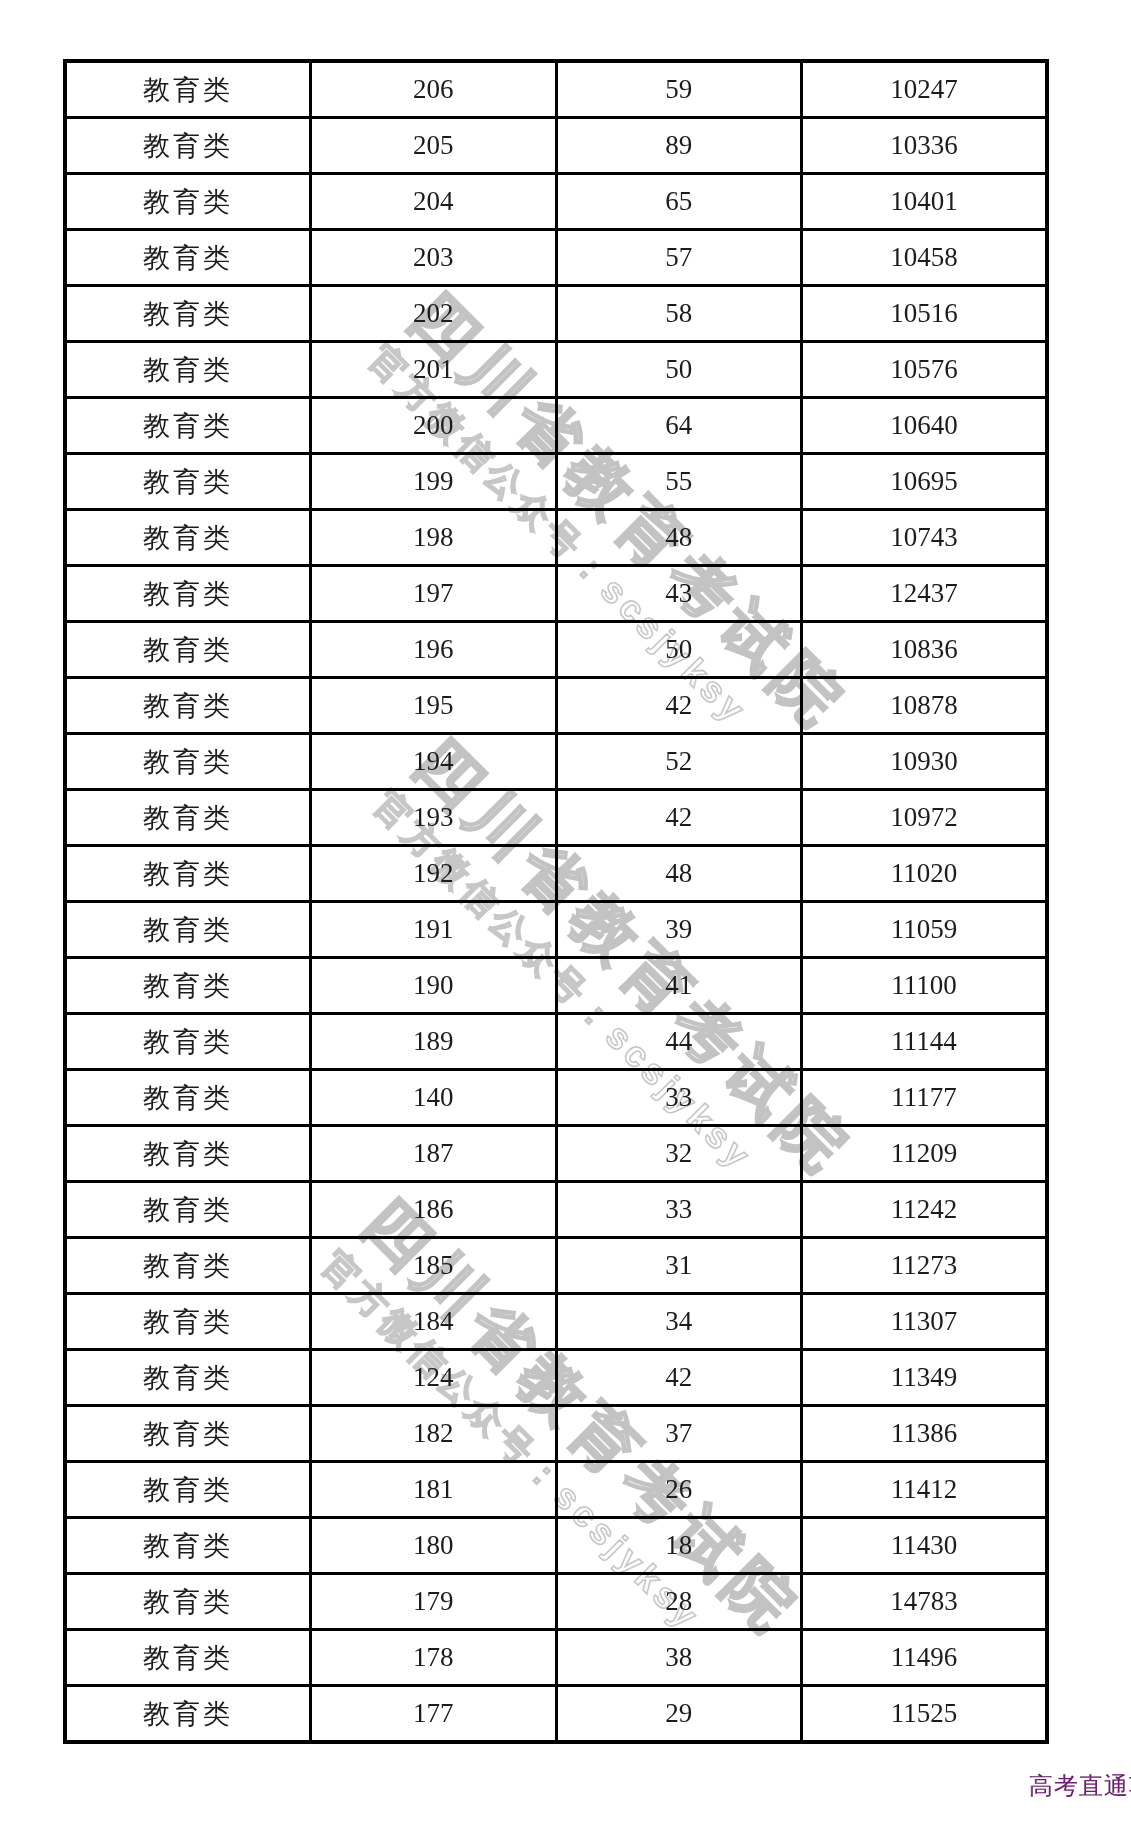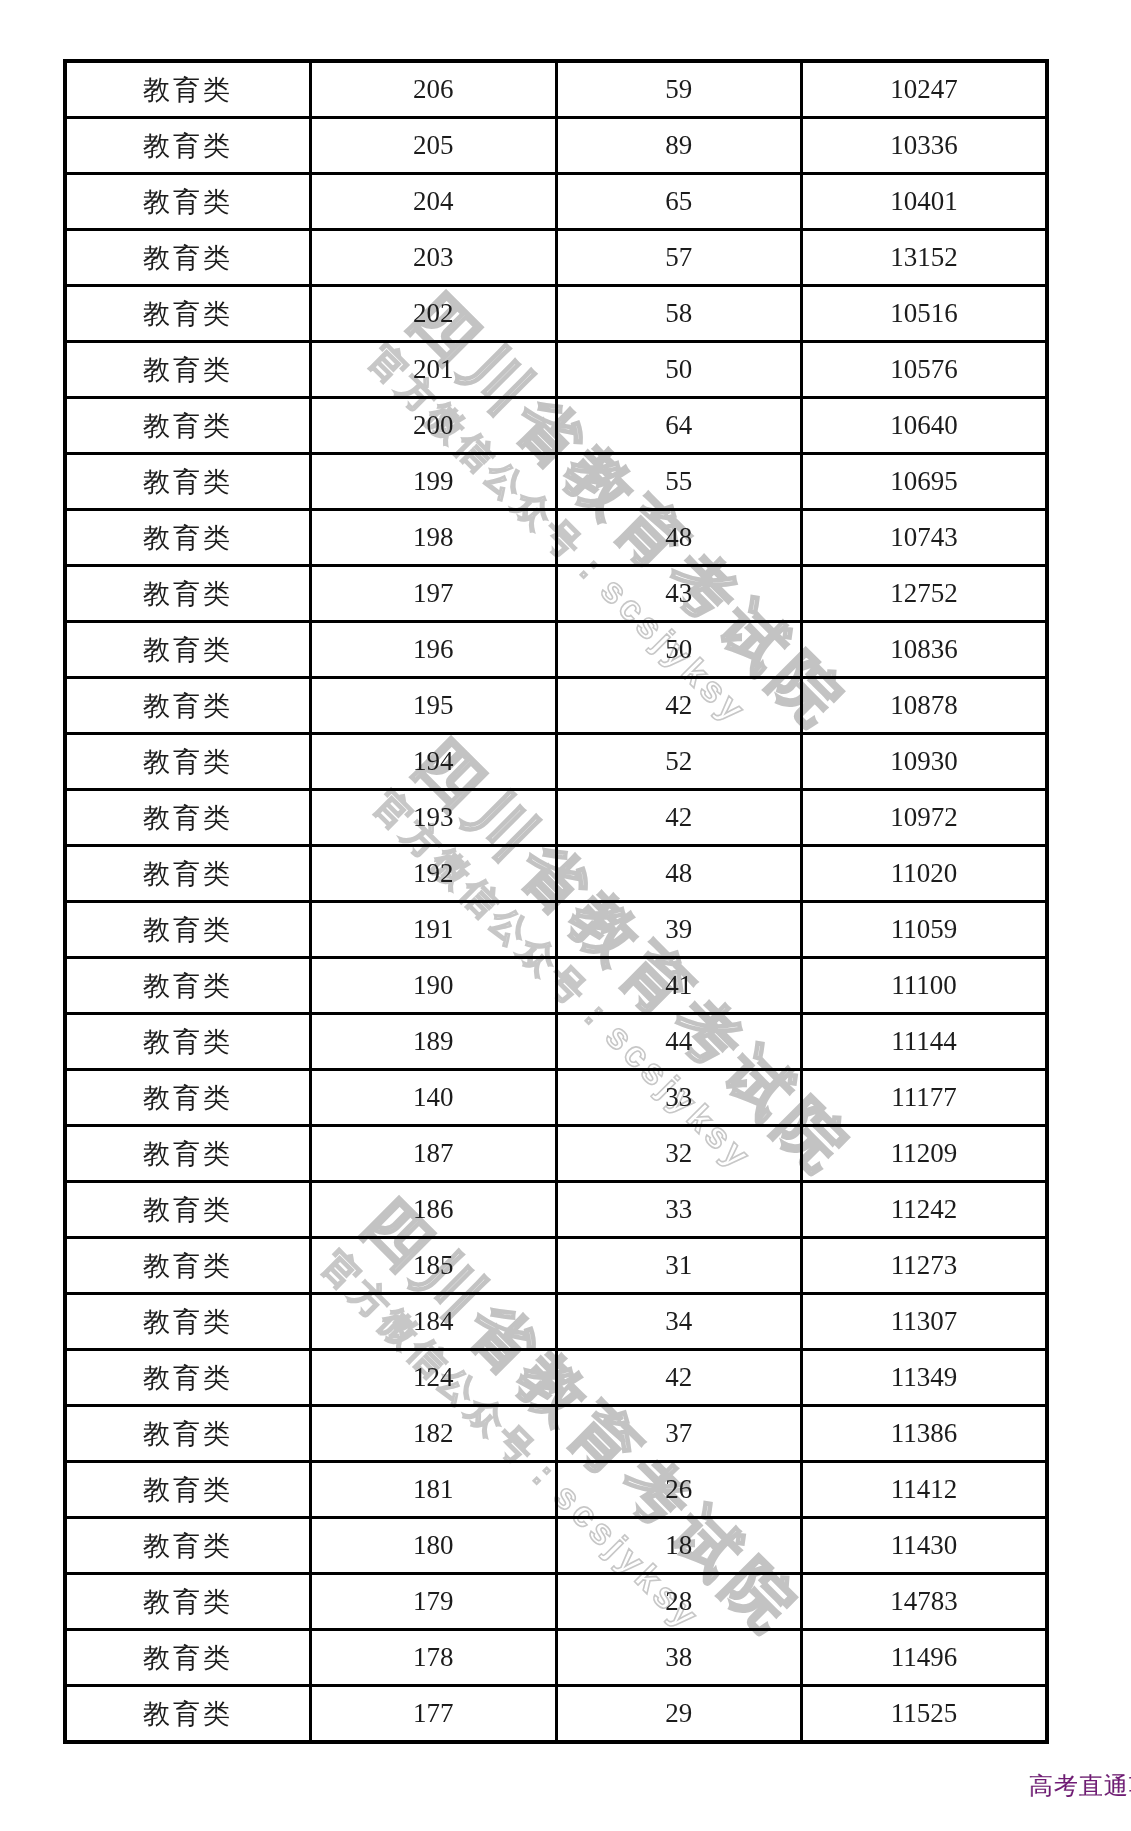--- a/index.html
+++ b/index.html
@@ -132,21 +132,21 @@
       <td class="cat-cell">教育类</td>
       <td>204</td>
       <td>65</td>
       <td>10401</td>
     </tr>
 
     <tr>
       <td class="cat-cell">教育类</td>
       <td>203</td>
       <td>57</td>
-      <td>13152</td>
+      <td>10458</td>
     </tr>
 
     <tr>
       <td class="cat-cell">教育类</td>
       <td>202</td>
       <td>58</td>
       <td>10516</td>
     </tr>
 
     <tr>
@@ -174,21 +174,21 @@
       <td class="cat-cell">教育类</td>
       <td>198</td>
       <td>48</td>
       <td>10743</td>
     </tr>
 
     <tr>
       <td class="cat-cell">教育类</td>
       <td>197</td>
       <td>43</td>
-      <td>12752</td>
+      <td>12437</td>
     </tr>
 
     <tr>
       <td class="cat-cell">教育类</td>
       <td>196</td>
       <td>50</td>
       <td>10836</td>
     </tr>
 
     <tr>

